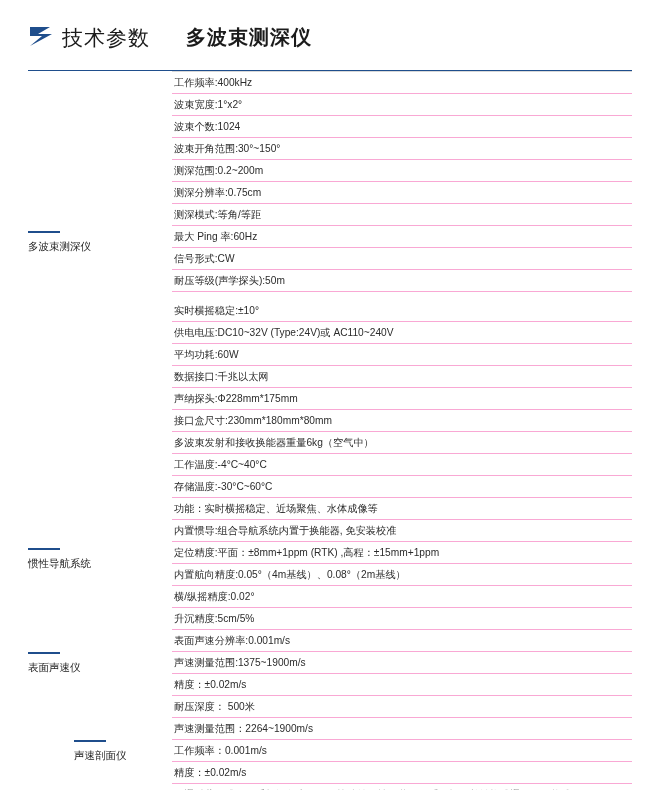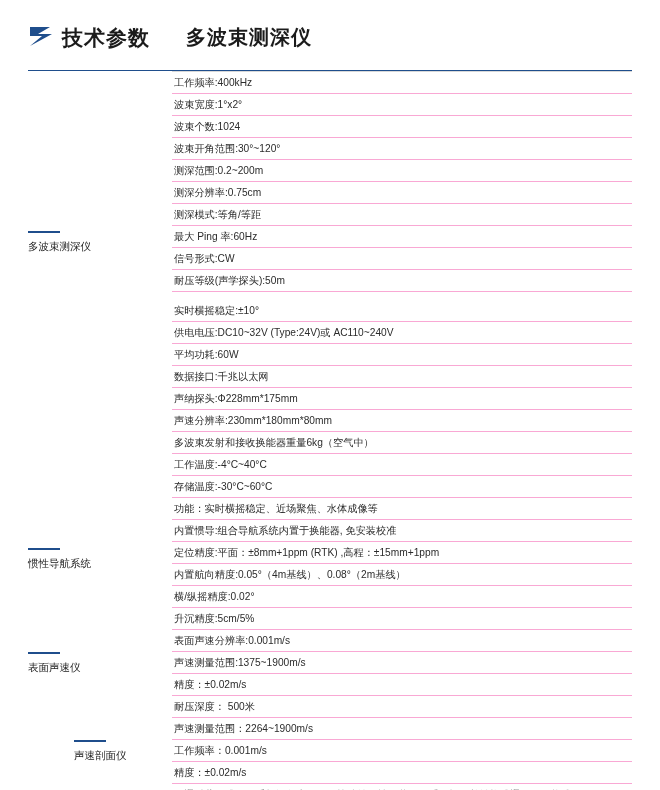--- a/index.html
+++ b/index.html
@@ -31,21 +31,21 @@
   .logo-mark {
     width: 26px;
     height: 30px;
     margin-right: 8px;
     flex: none;
     position: relative;
   }
   .logo-mark svg { display: block; }
   .header-title {
     font-size: 21px;
-    font-weight: bold;
+    font-weight: normal;
     letter-spacing: 1px;
     color: #1b1b1b;
     line-height: 1;
   }
   .header-subtitle {
     font-size: 20px;
     font-weight: bold;
     color: #1b1b1b;
     margin-left: 36px;
     letter-spacing: 1px;
@@ -131,34 +131,34 @@
         <td class="cat-cell">
           <div class="cat-inner" style="padding-top:160px;">
             <div class="cat-bar"></div>
             <div class="cat-label">多波束测深仪</div>
           </div>
         </td>
         <td class="rows-cell">
           <div class="row first">工作频率:400kHz</div>
           <div class="row">波束宽度:1°x2°</div>
           <div class="row">波束个数:1024</div>
-          <div class="row">波束开角范围:30°~120°</div>
+          <div class="row">波束开角范围:30°~150°</div>
           <div class="row">测深范围:0.2~200m</div>
           <div class="row">测深分辨率:0.75cm</div>
           <div class="row">测深模式:等角/等距</div>
           <div class="row">最大 Ping 率:60Hz</div>
           <div class="row">信号形式:CW</div>
           <div class="row">耐压等级(声学探头):50m</div>
           <div class="row spacer"></div>
           <div class="row">实时横摇稳定:±10°</div>
           <div class="row">供电电压:DC10~32V (Type:24V)或 AC110~240V</div>
           <div class="row">平均功耗:60W</div>
           <div class="row">数据接口:千兆以太网</div>
           <div class="row">声纳探头:Φ228mm*175mm</div>
-          <div class="row">声速分辨率:230mm*180mm*80mm</div>
+          <div class="row">接口盒尺寸:230mm*180mm*80mm</div>
           <div class="row">多波束发射和接收换能器重量6kg（空气中）</div>
           <div class="row">工作温度:-4°C~40°C</div>
           <div class="row">存储温度:-30°C~60°C</div>
           <div class="row">功能：实时横摇稳定、近场聚焦、水体成像等</div>
         </td>
       </tr>
 
       <tr>
         <td class="cat-cell">
           <div class="cat-inner" style="padding-top:28px;">

